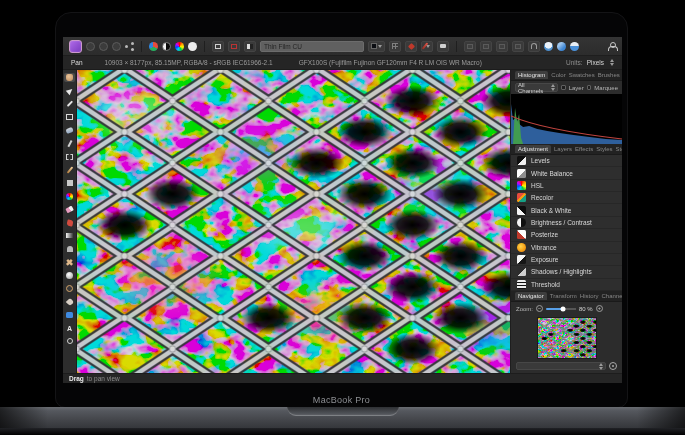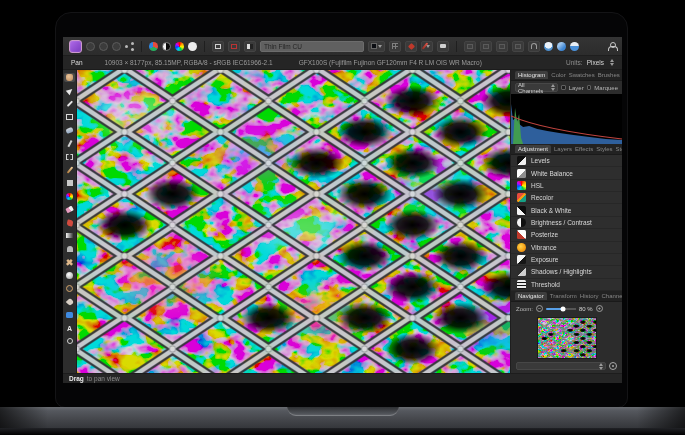--- a/index.html
+++ b/index.html
@@ -534,20 +534,21 @@
 
         </div>
       </div>
 
       <div class="statusbar">
         <span class="st-action">Drag</span>
         <span class="st-hint">to pan view</span>
       </div>
 
     </div>
+    <div class="brand">MacBook Pro</div>
   </div>
 
   <div class="base">
     <div class="notch"></div>
   </div>
   <div class="front-edge"></div>
 
 </div>
 
 </body></html>

